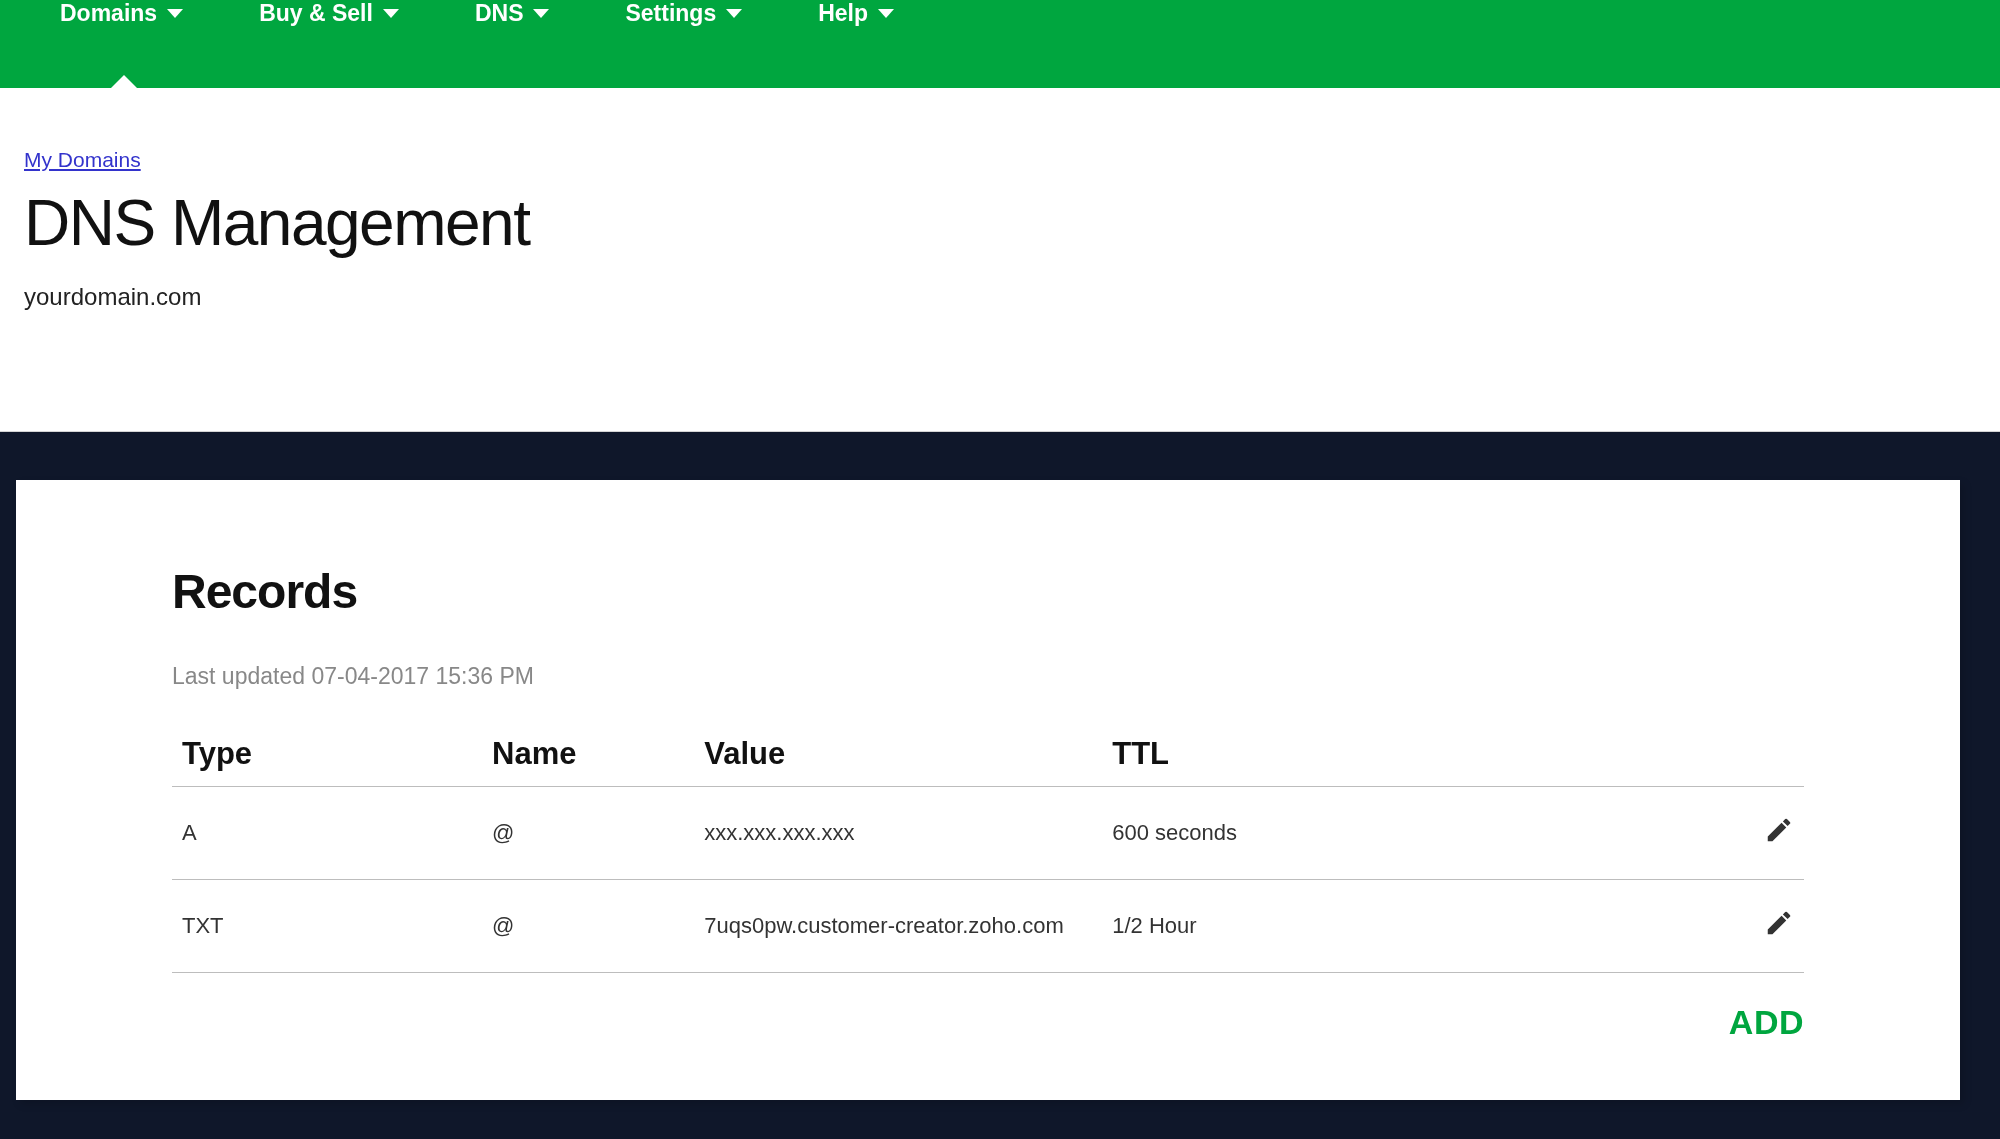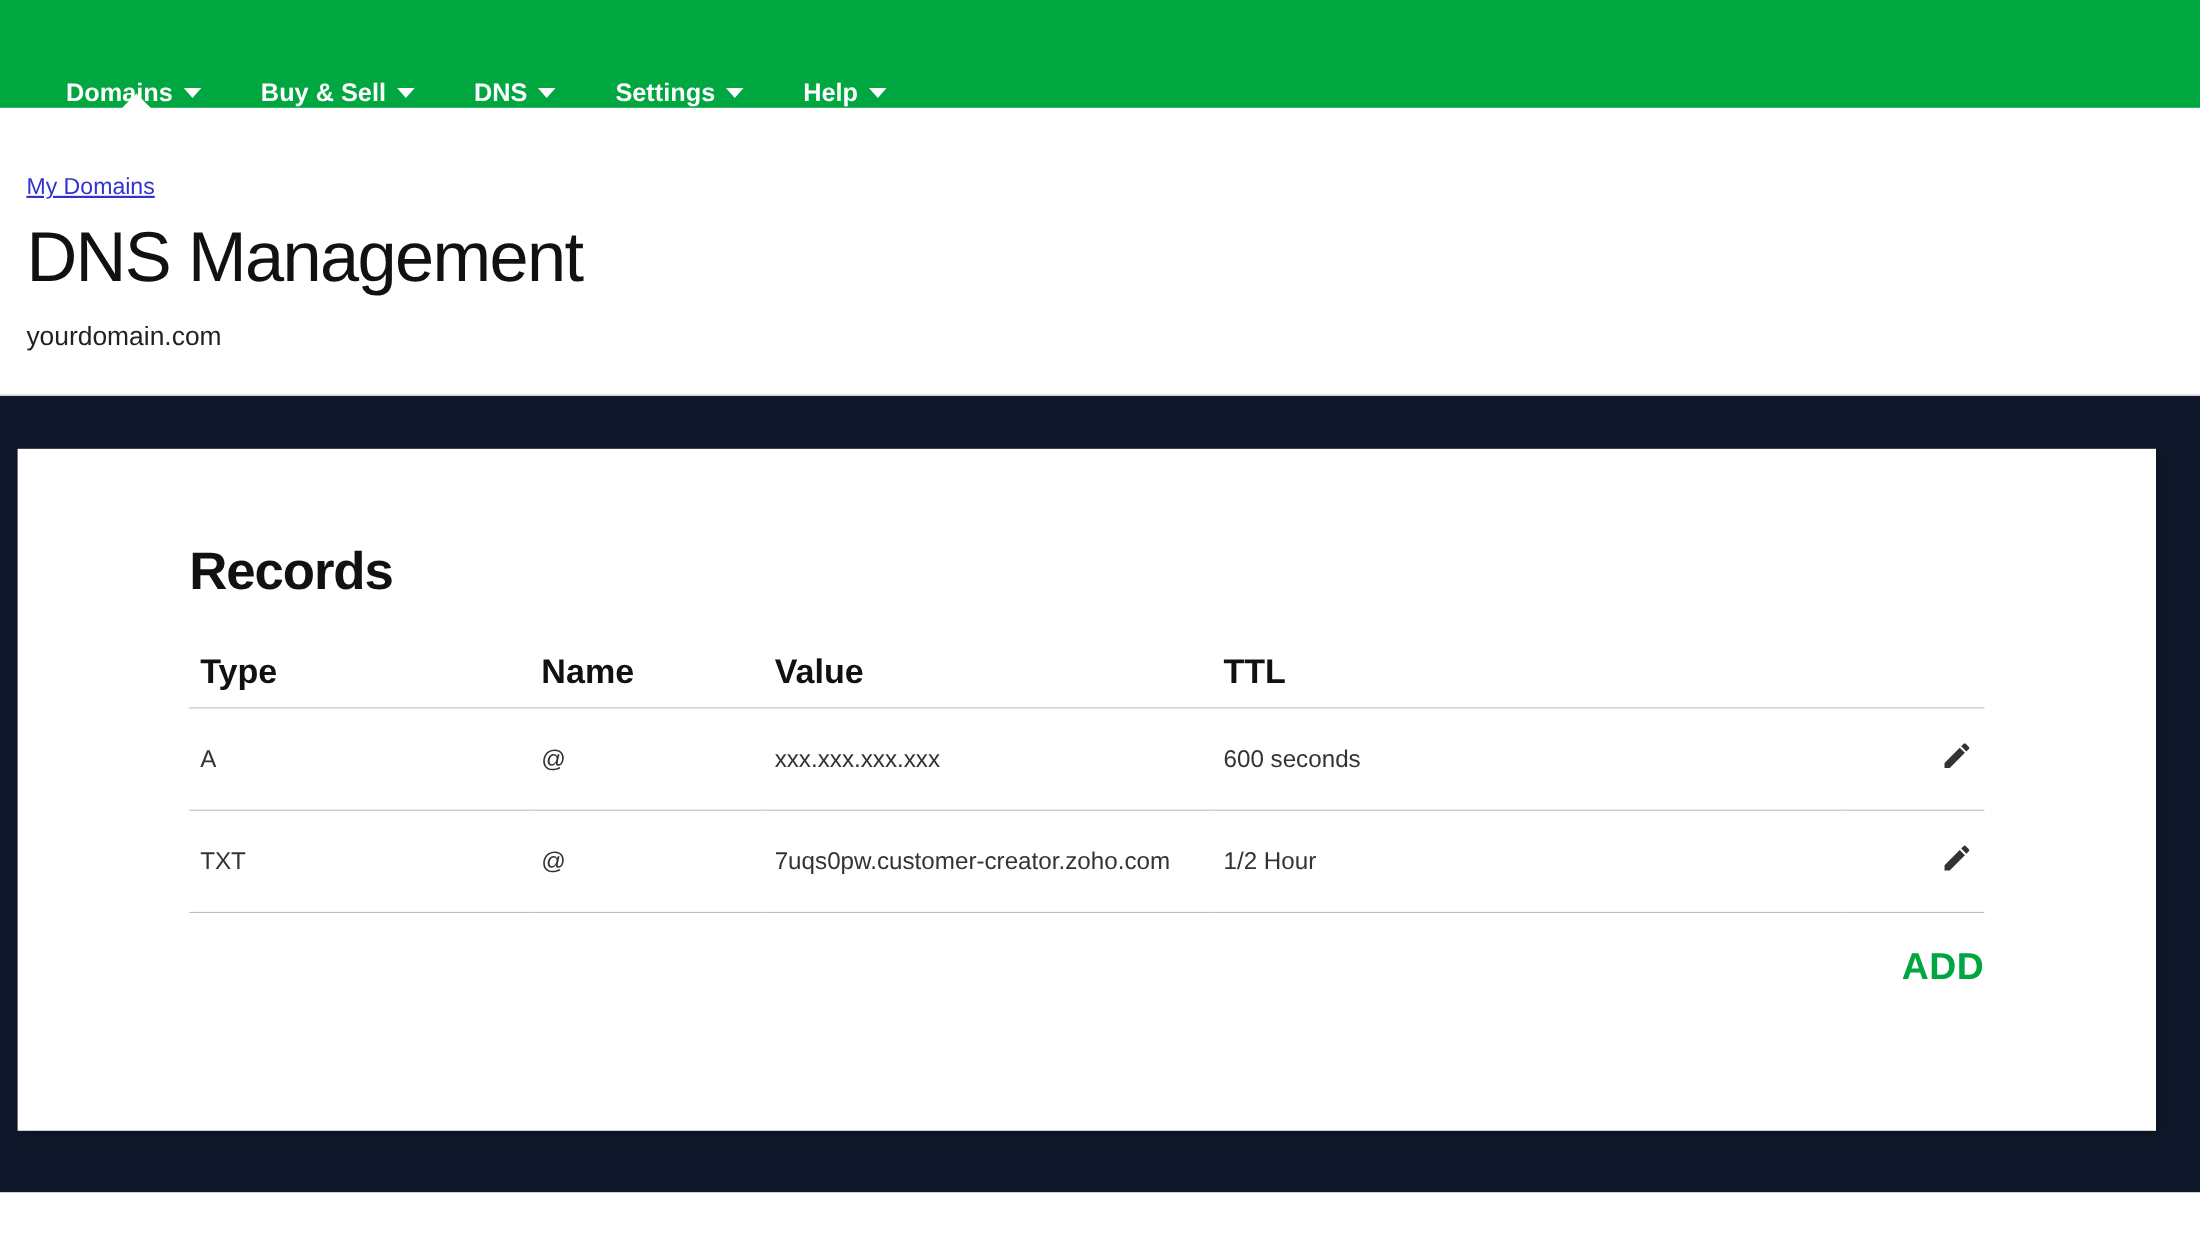--- a/index.html
+++ b/index.html
@@ -5,25 +5,25 @@
     * { margin:0; padding:0; box-sizing:border-box; }
     body {
       font-family: -apple-system, BlinkMacSystemFont, "Segoe UI", Arial, sans-serif;
       background:#ffffff;
       color:#111;
       width:2000px;
     }
     
     .topnav {
       background:#00a63f;
-      height:98px;
+      height:88px;
       display:flex;
-      align-items:flex-end;
+      align-items:flex-start;
       padding:0 60px;
-      gap:54px;
+      gap:76px;
       position:relative;
     }
     .nav-item {
       display:flex;
       align-items:center;
       gap:10px;
       color:#fff;
       font-size:23px;
       font-weight:700;
       cursor:pointer;
@@ -39,21 +39,21 @@
       position:absolute;
       left:110px;
       bottom:-1px;
       width:0; height:0;
       border-left:14px solid transparent;
       border-right:14px solid transparent;
       border-bottom:14px solid #fff;
     }
     
     .header-area {
-      padding:60px 24px 38px 24px;
+      padding:60px 24px 120px 24px;
     }
     .breadcrumb {
       color:#3333cc;
       text-decoration:underline;
       font-size:21px;
       cursor:pointer;
     }
     .page-title {
       font-size:64px;
       font-weight:400;
@@ -163,20 +163,21 @@
 
 <div class="header-area">
   <a class="breadcrumb">My Domains</a>
   <h1 class="page-title">DNS Management</h1>
   <div class="domain-name">yourdomain.com</div>
 </div>
 
 <div class="panel-outer">
   <div class="panel">
     <h2 class="records-title">Records</h2>
+    <div class="last-updated">Last updated 07-04-2017 15:36 PM</div>
 
     <table class="records">
       <thead>
         <tr>
           <th class="col-type">Type</th>
           <th class="col-name">Name</th>
           <th class="col-value">Value</th>
           <th class="col-ttl">TTL</th>
           <th class="col-edit"></th>
         </tr>

